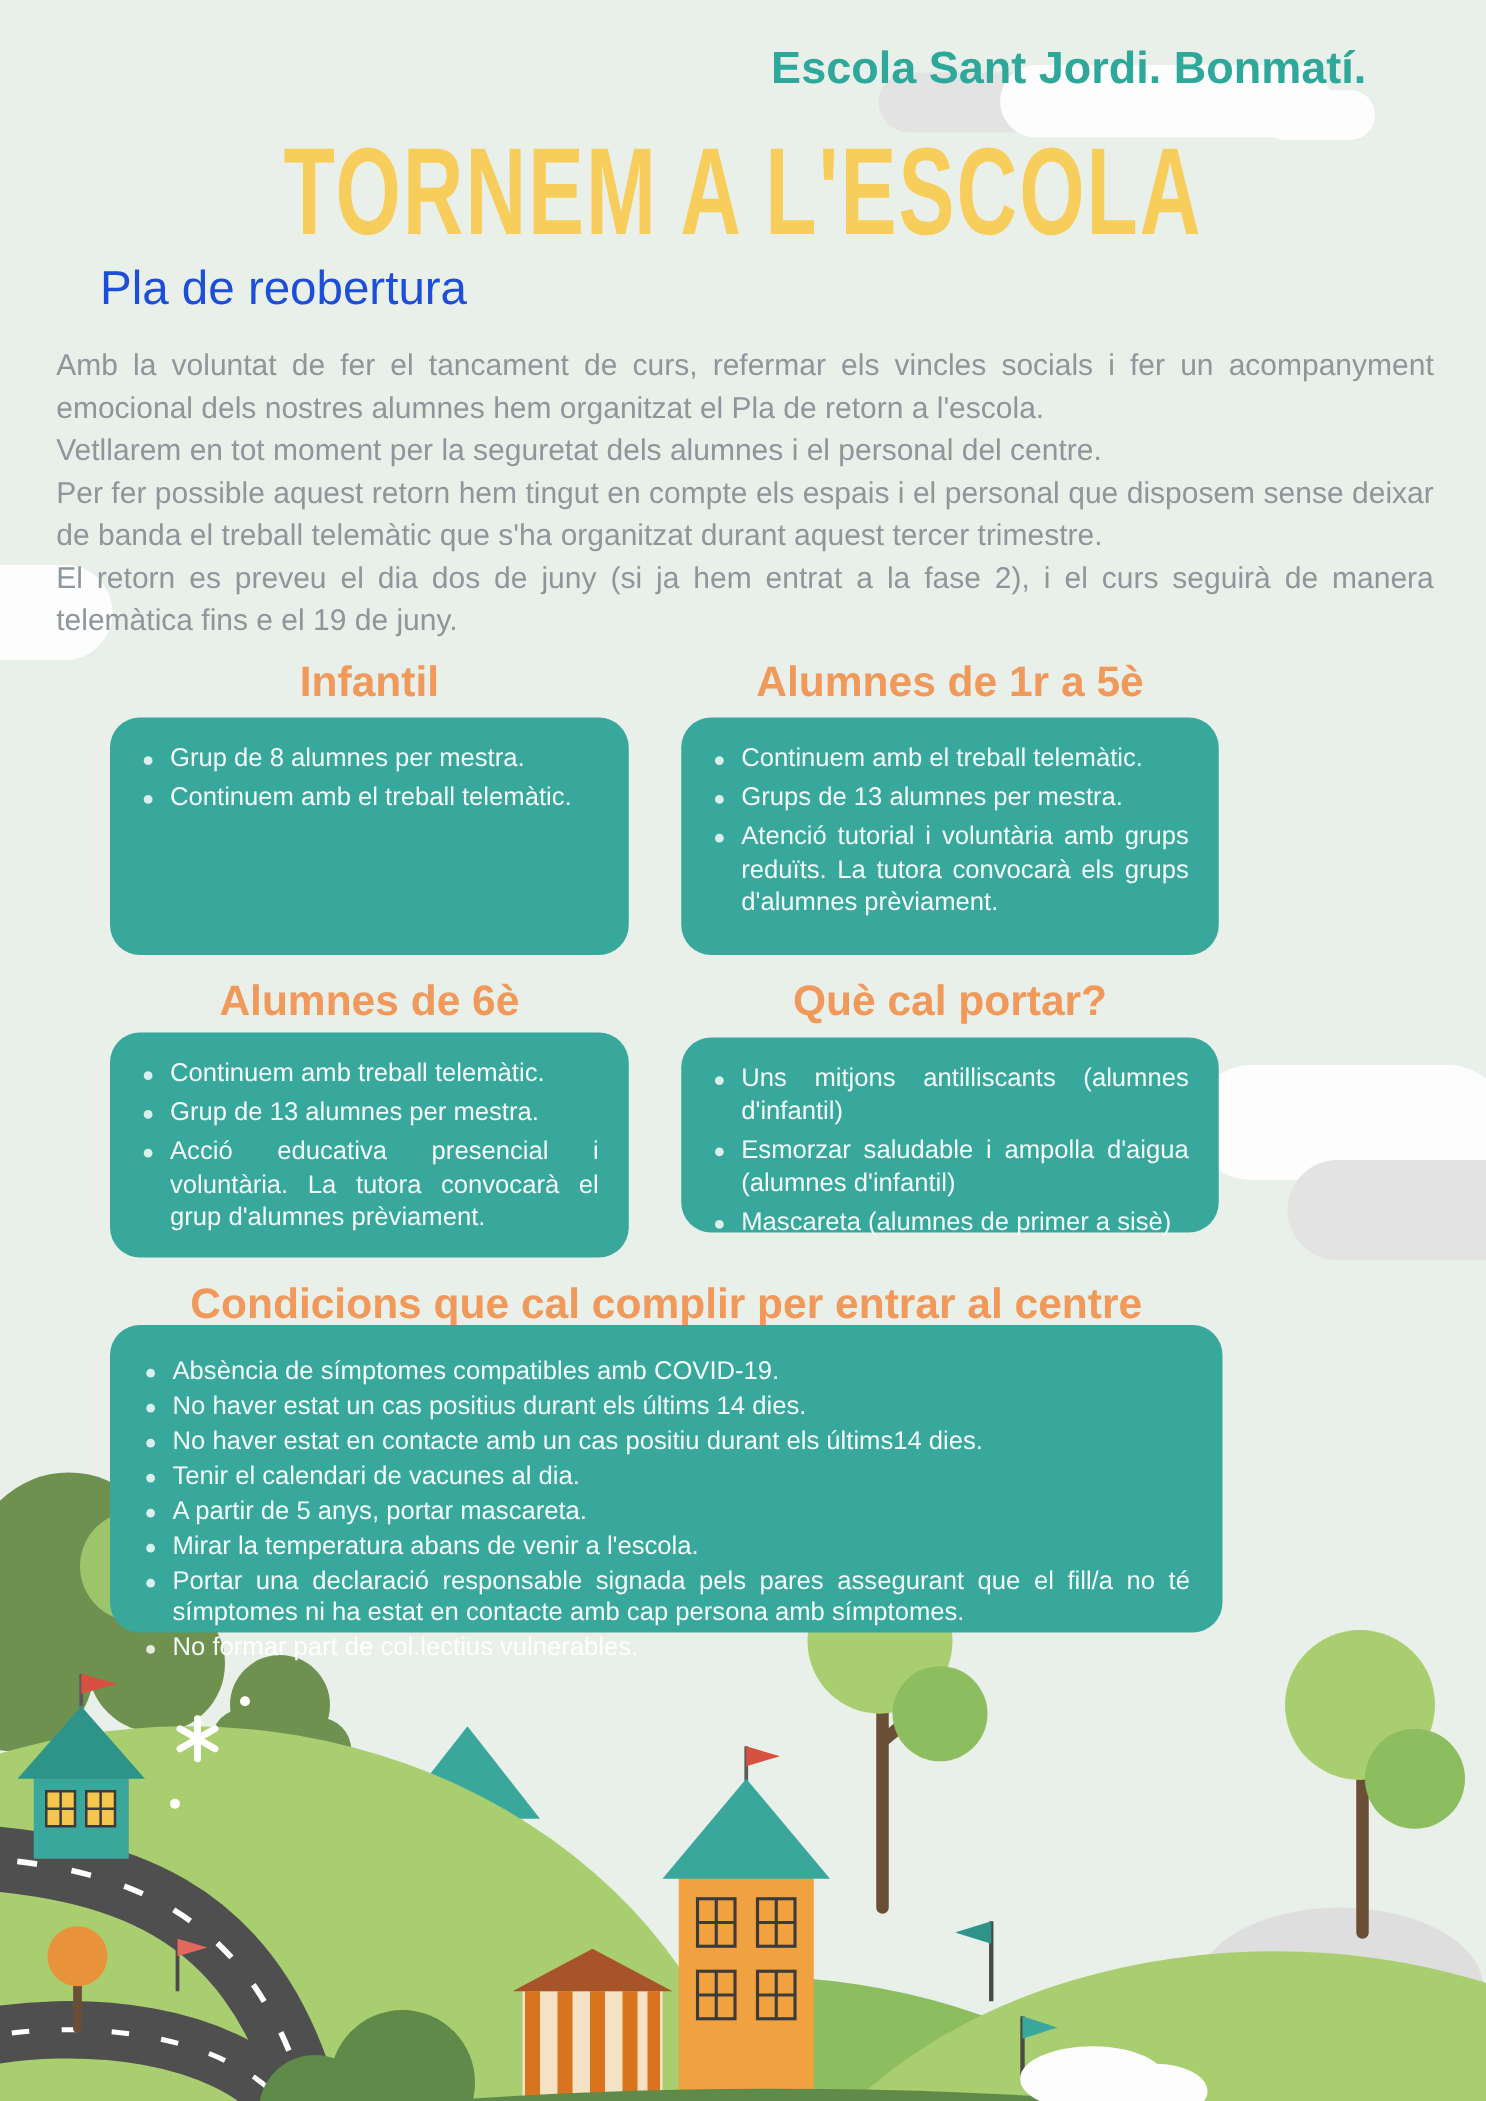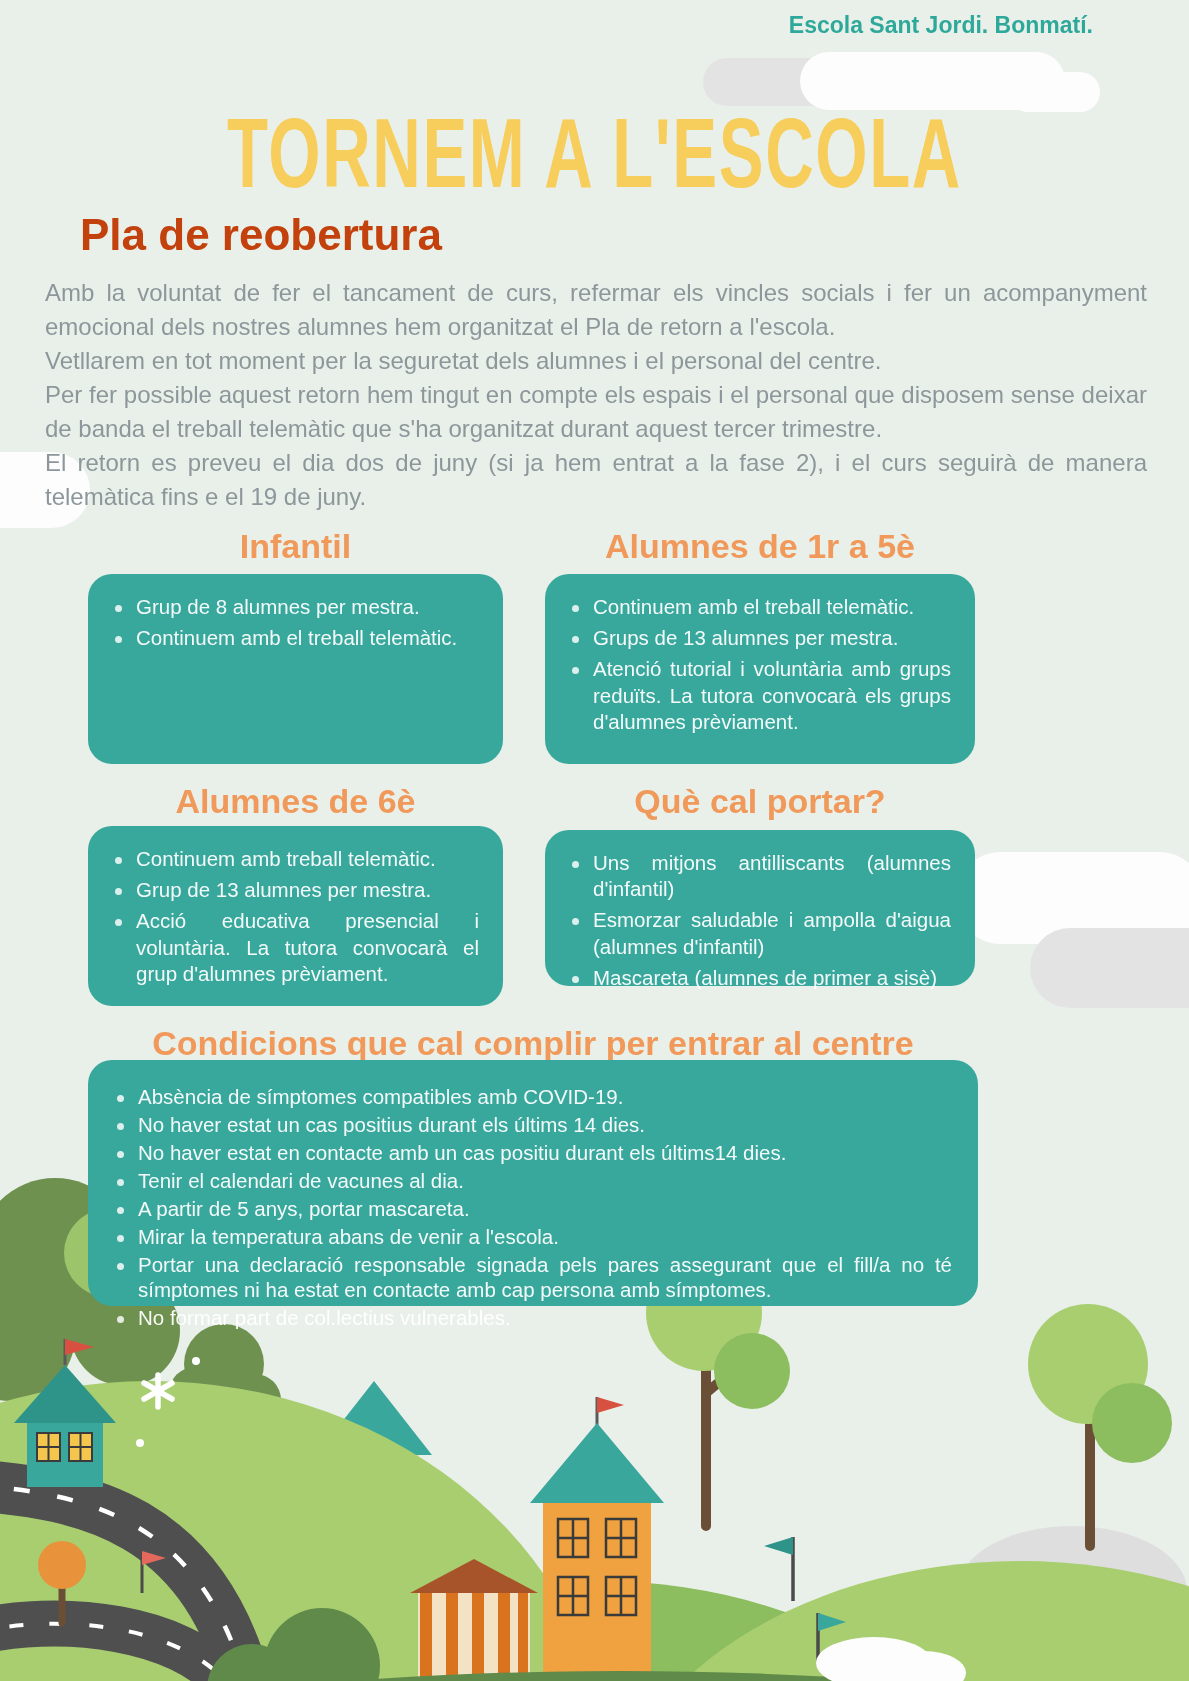--- a/index.html
+++ b/index.html
@@ -8,36 +8,36 @@
     width:1189px; height:1681px;
     background:#e9f0e9;
     overflow:hidden;
     font-family:"Liberation Sans", sans-serif;
   }
   .cloud { position:absolute; border-radius:999px; z-index:0; }
   .c-white { background:#fdfdfd; }
   .c-gray  { background:#e3e3e3; }
 
   .school {
-    position:absolute; top:12px; right:96px; z-index:2;
-    font-size:23px; font-weight:bold; color:#2da89a;
+    position:absolute; top:33px; right:96px; z-index:2;
+    font-size:36px; font-weight:bold; color:#2da89a;
   }
   .title {
     position:absolute; top:96px; left:0; width:100%;
     text-align:center; margin:0; z-index:2;
   }
   .title span {
     display:inline-block; white-space:nowrap;
     font-size:84px; font-weight:bold; letter-spacing:2px;
     color:#f7cd5b;
     transform:scale(0.8,1.18); transform-origin:center top;
   }
   .subtitle {
     position:absolute; top:210px; left:80px; margin:0; z-index:2;
-    font-size:44px; font-weight:bold; color:#c2410c;
+    font-size:38px; font-weight:normal; color:#1d4ed8;
   }
   .intro {
     position:absolute; top:276px; left:45px; width:1102px; z-index:2;
     font-size:24px; line-height:1.42; color:#8d979b; text-align:justify;
   }
   .intro p { margin:0; }
 
   .sec-title {
     position:absolute; margin:0; z-index:2;
     font-size:34px; font-weight:bold; color:#f0995a; text-align:center;

